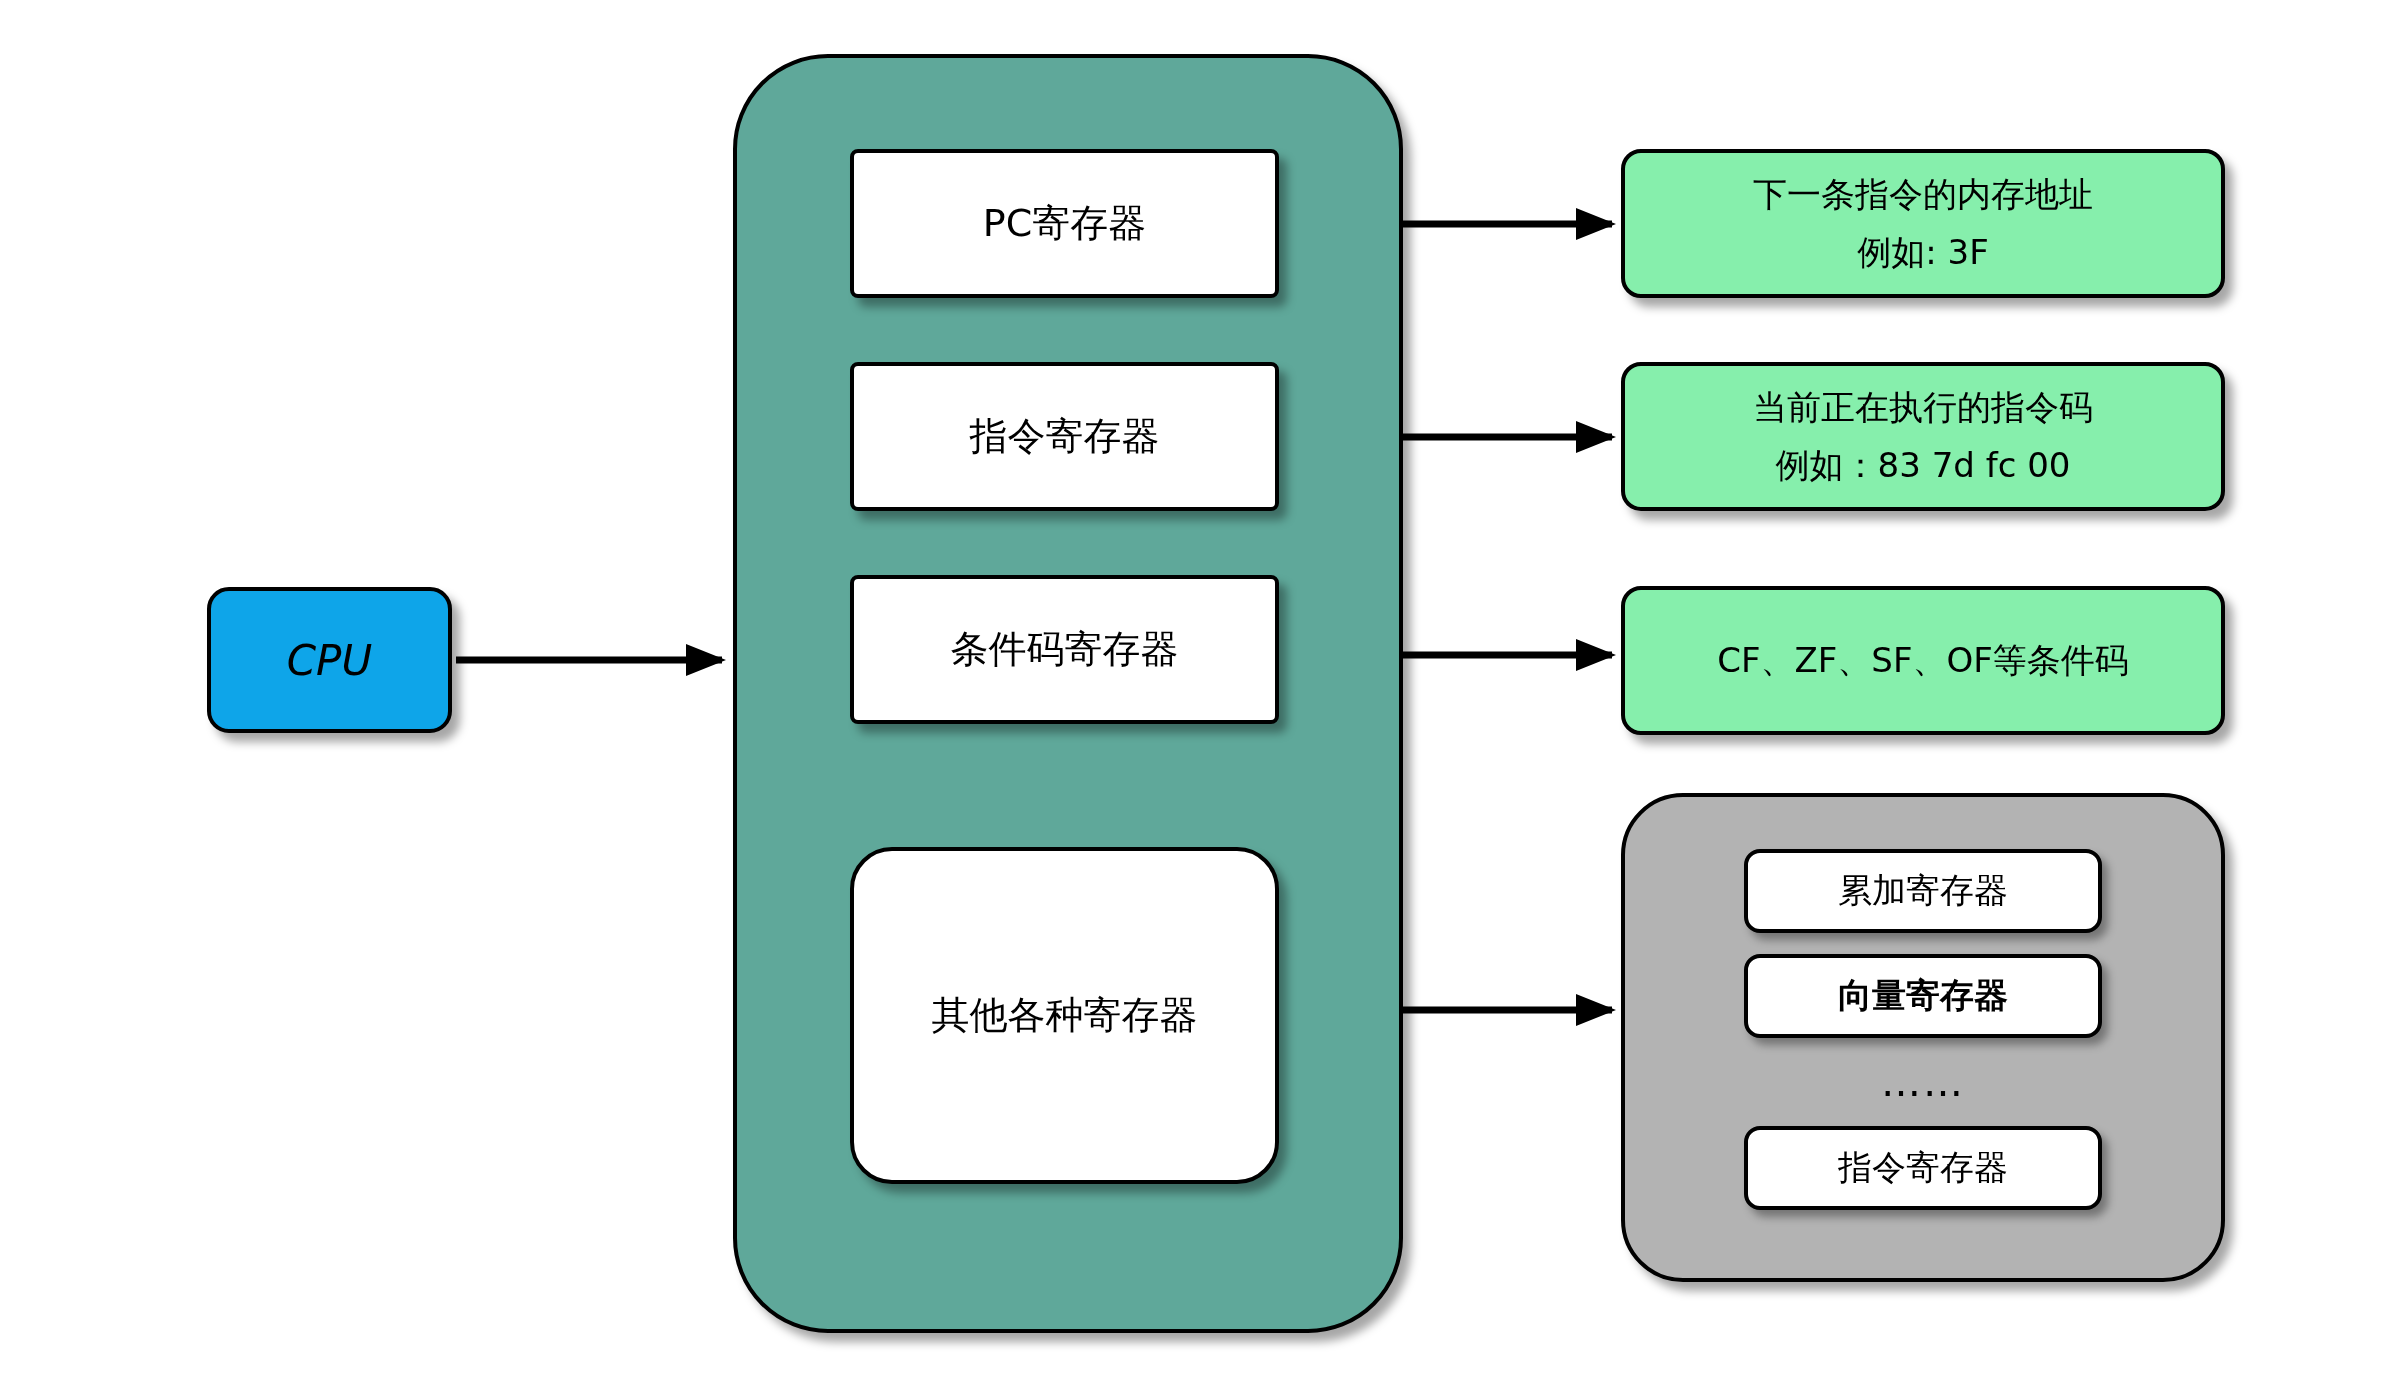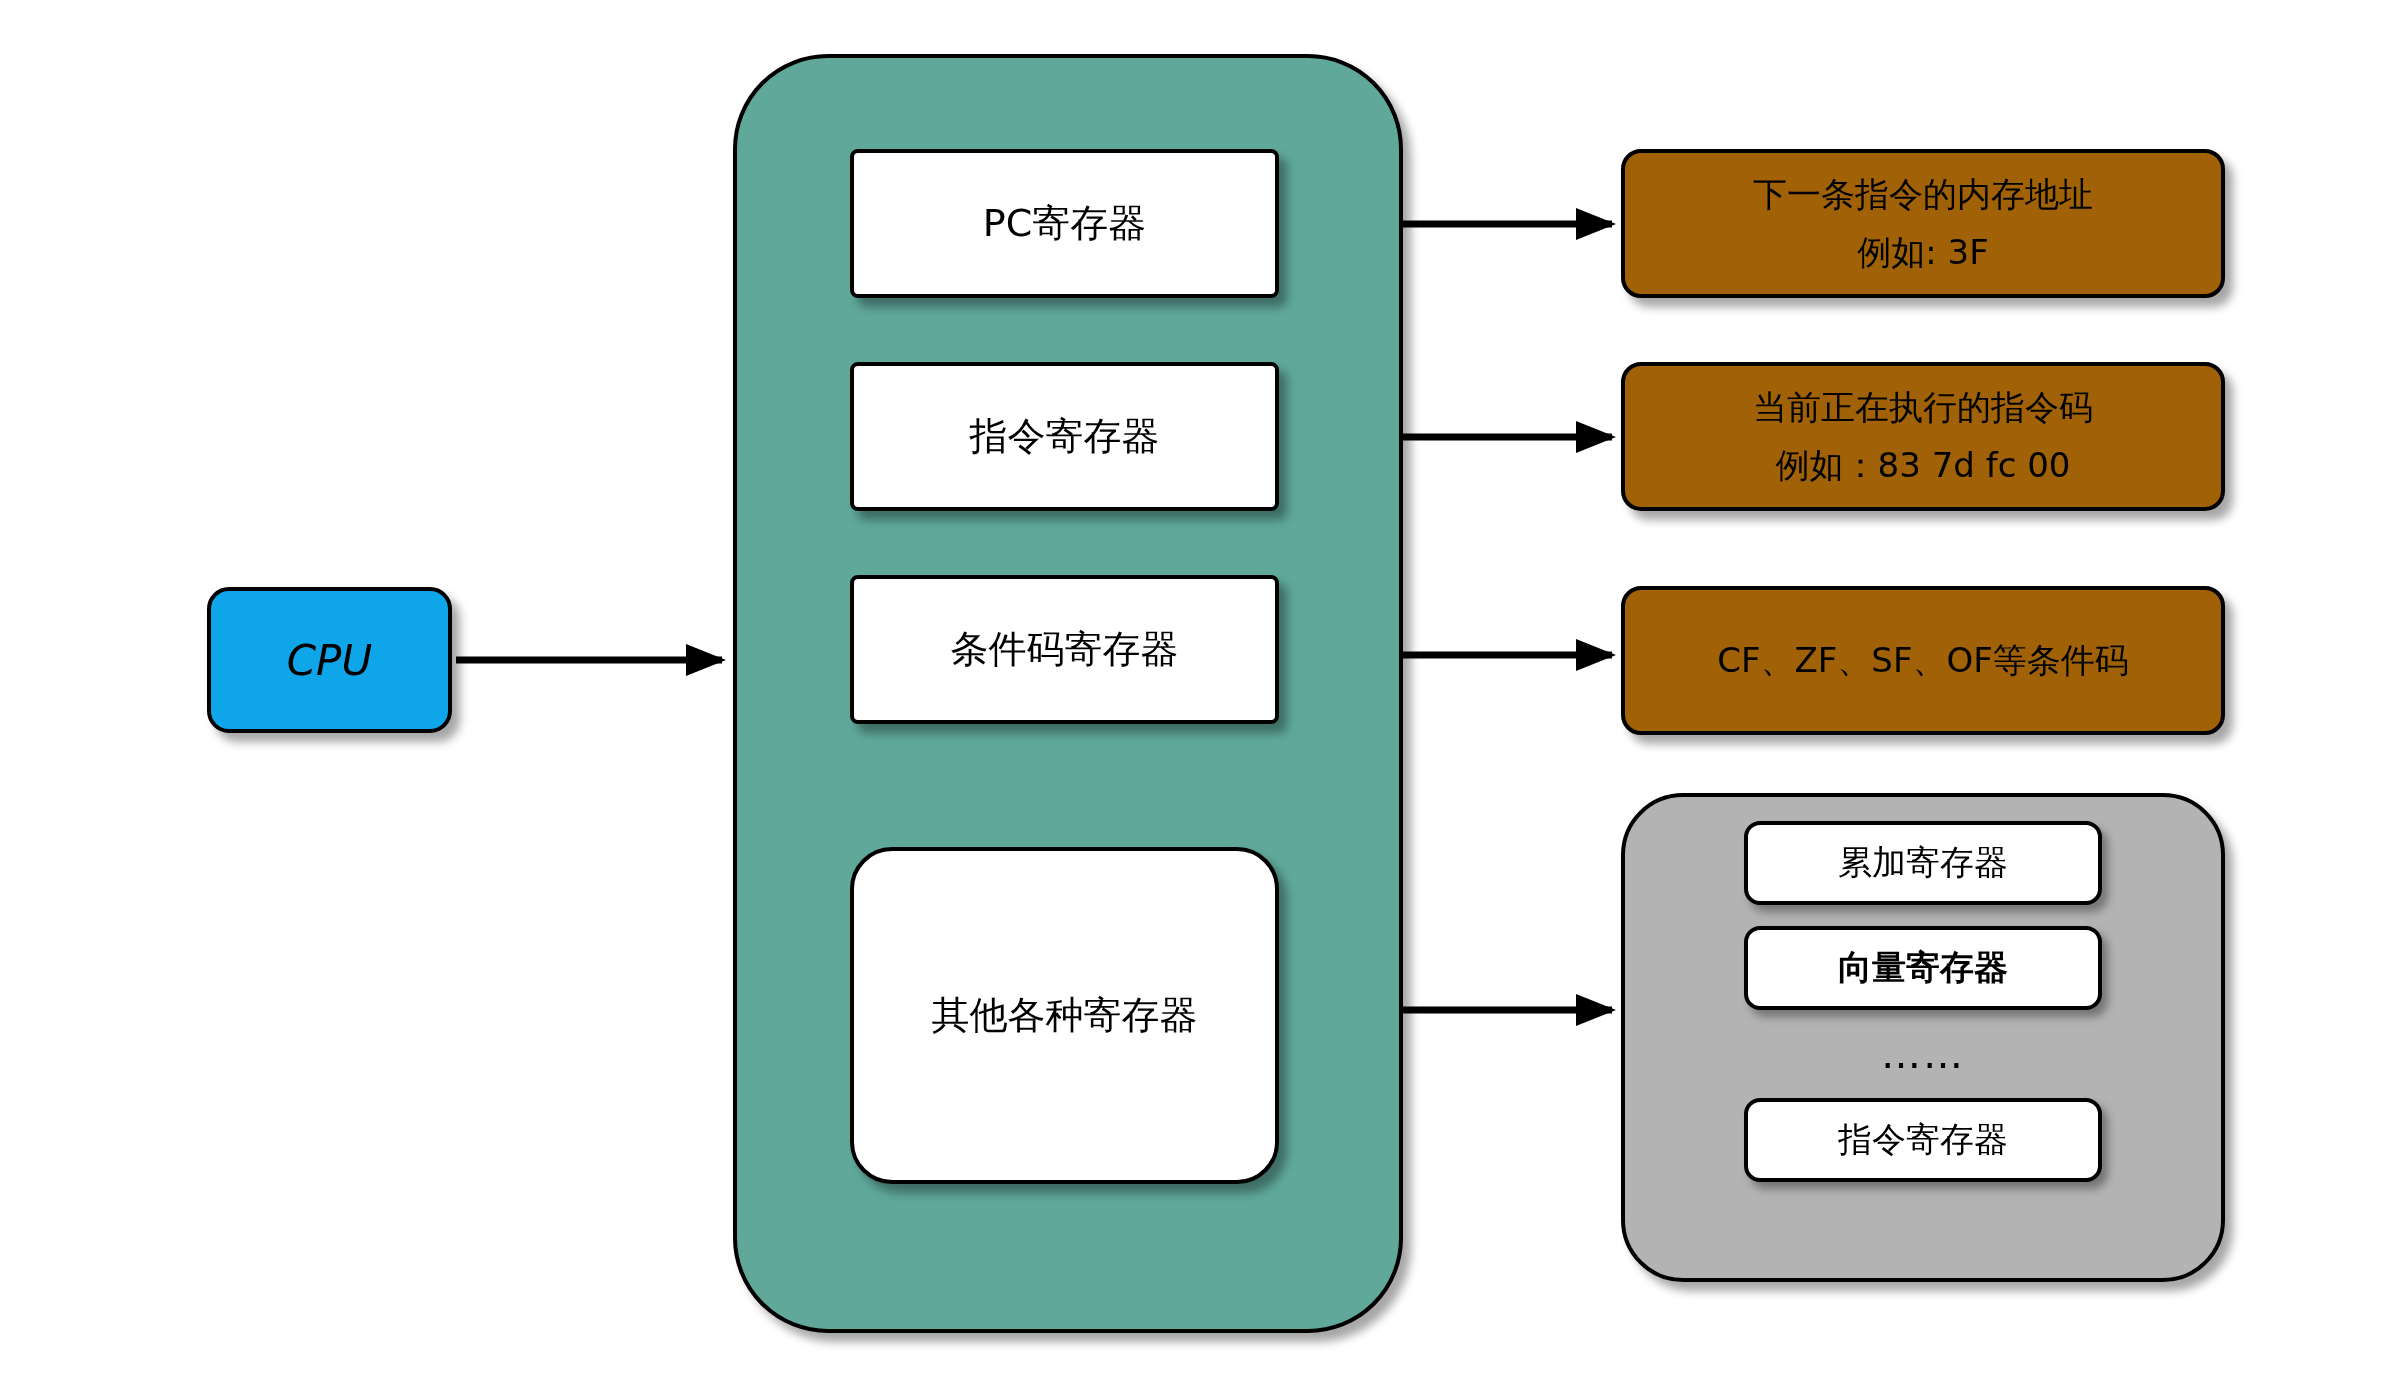--- a/index.html
+++ b/index.html
@@ -52,42 +52,42 @@
   }
   .reg1 { top: 149px; }
   .reg2 { top: 362px; }
   .reg3 { top: 575px; }
   .reg4 { top: 847px; height: 337px; border-radius: 42px; text-align: right; }
 
   
   .desc {
     left: 1621px;
     width: 604px; height: 149px;
-    background: #a16207;
+    background: #86efac;
     border-radius: 20px;
     flex-direction: column;
     justify-content: space-around;
     padding: 12px 10px;
     font-size: 34px;
   }
   .desc1 { top: 149px; }
   .desc2 { top: 362px; }
   .desc3 { top: 586px; }
   .desc .line { line-height: 1.2; }
 
   
   .group {
     left: 1621px; top: 793px;
     width: 604px; height: 489px;
     background: #B3B3B3;
     border-radius: 62px;
     flex-direction: column;
     justify-content: flex-start;
     align-items: center;
-    padding-top: 24px;
+    padding-top: 52px;
   }
   .inner-box {
     width: 358px; height: 84px;
     background: #ffffff;
     border: 4px solid #000;
     border-radius: 16px;
     display: flex;
     align-items: center;
     justify-content: center;
     font-size: 34px;

